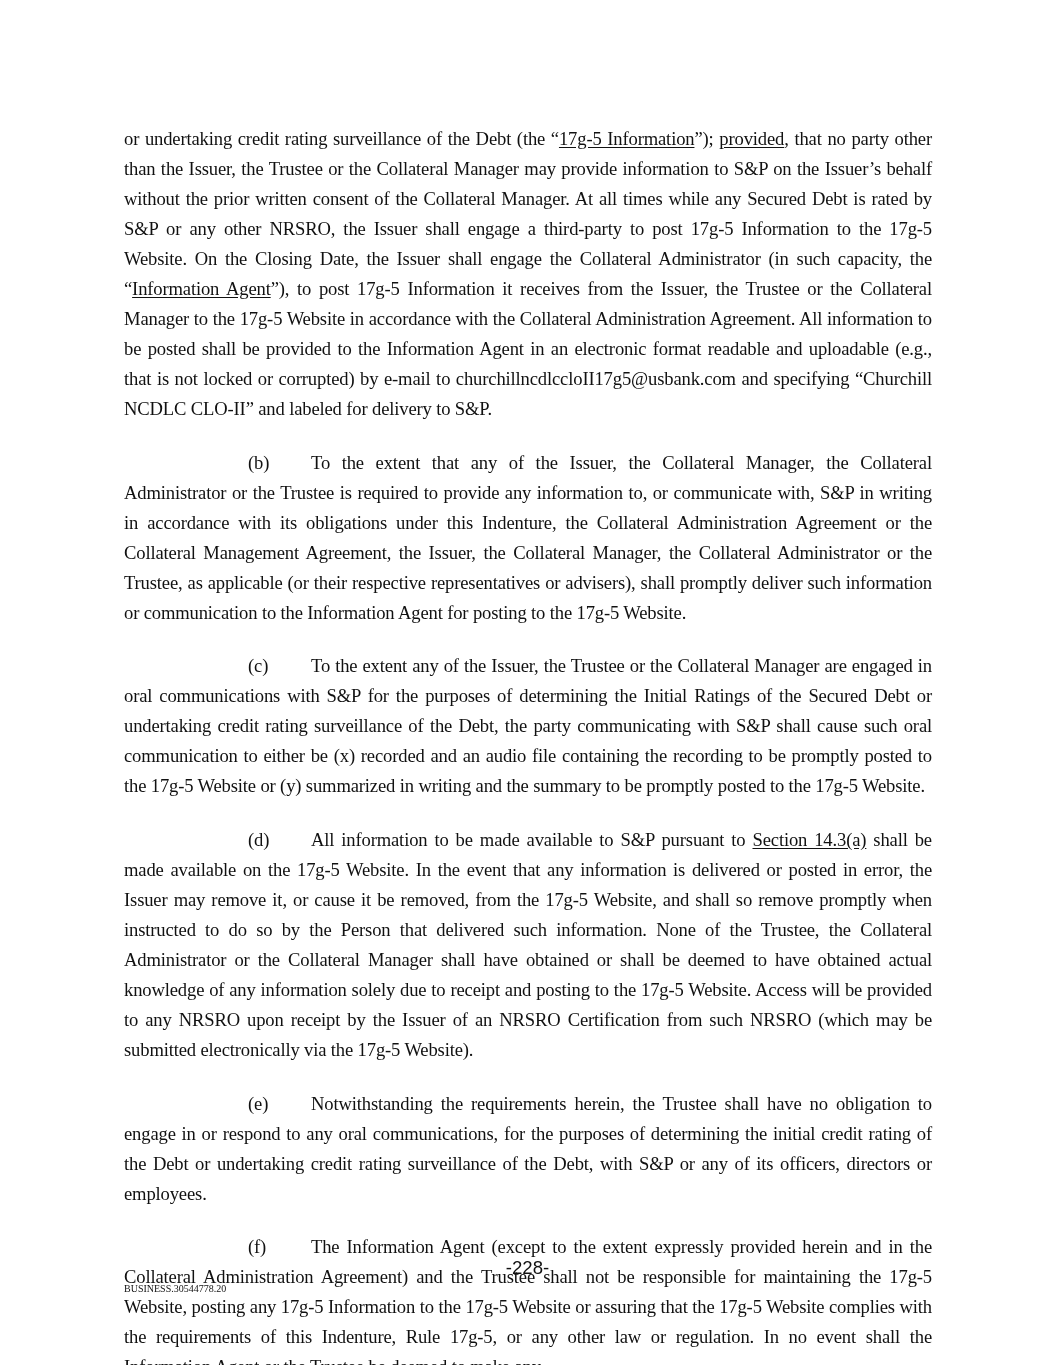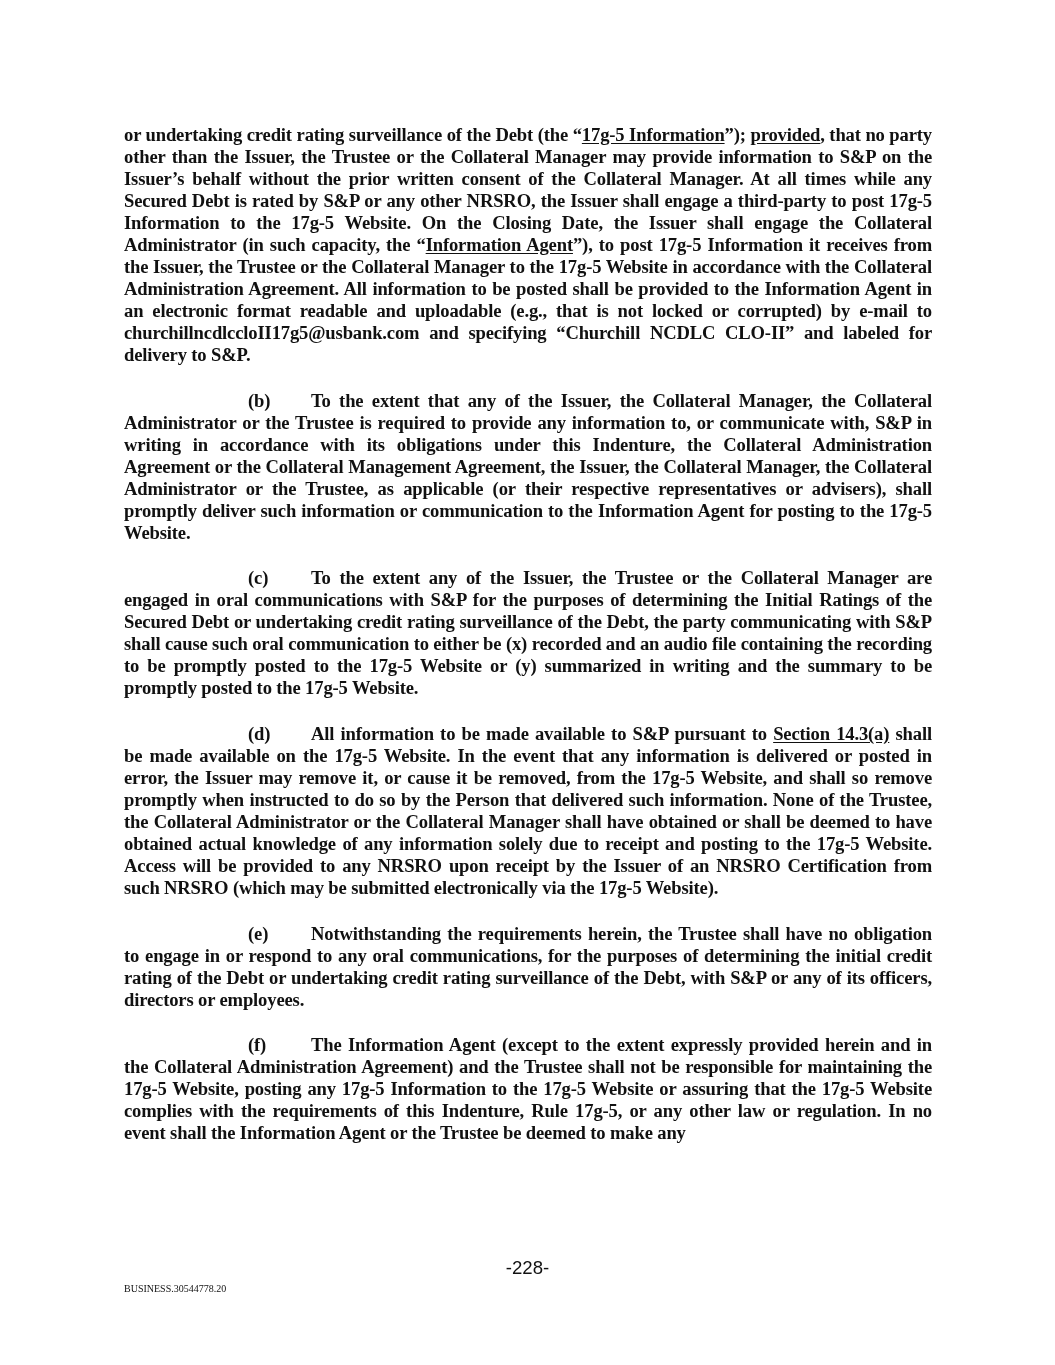--- a/index.html
+++ b/index.html
@@ -16,26 +16,25 @@
       font-family: "Liberation Serif", "DejaVu Serif", serif;
     }
     .page {
       position: absolute;
       left: 124px;
       top: 124px;
       width: 808px;
     }
     .para {
       font-size: 18.6px;
-      line-height: 22px;
+      line-height: 30px;
       text-align: justify;
       margin: 0 0 23.7px 0;
       letter-spacing: -0.15px;
       word-spacing: 0px;
-      font-weight: bold;
     }
     .para.first {
       margin-bottom: 23.7px;
     }
     .label {
       display: inline-block;
       margin-left: 124px;
       width: 63px;
     }
     u {

